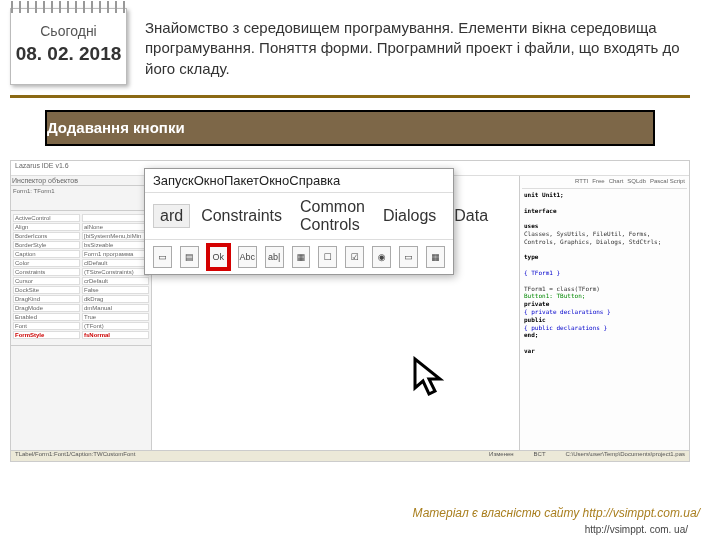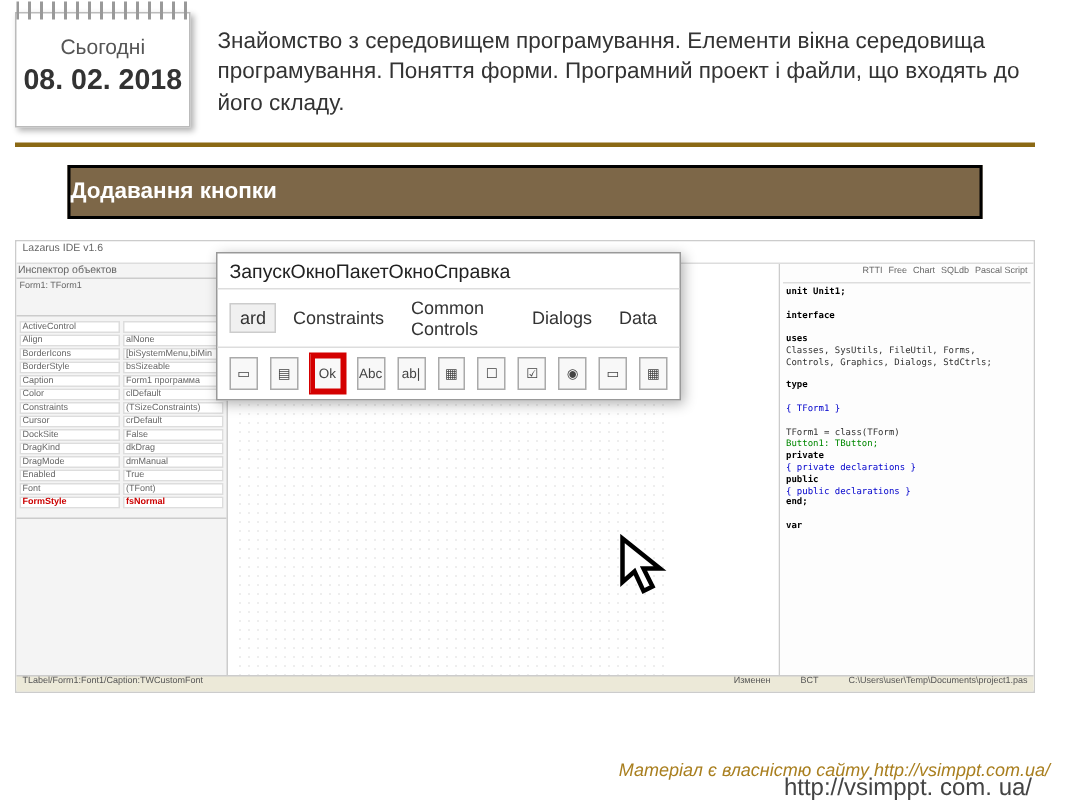--- a/index.html
+++ b/index.html
@@ -15,37 +15,37 @@
 .ide-titlebar{height:12px;background:#fff;border-bottom:1px solid #ddd;padding:1px 4px;font-size:7px}
 .ide-body{display:flex;height:284px}
 .ide-left{width:140px;border-right:1px solid #ccc;background:#f4f4f4}
 .obj-insp{height:130px;border-bottom:1px solid #ccc;padding:2px}
 .obj-row{display:flex;gap:2px;font-size:6px;margin:1px 0}
 .obj-row span{flex:1;border:1px solid #ddd;padding:0 1px;background:#fff}
 .red-row{color:#c00;font-weight:bold}
 .ide-center{flex:1;position:relative;background:#fff}
 .zoom-panel{position:absolute;top:-8px;left:-8px;right:65px;background:#fff;border:1px solid #999;box-shadow:2px 2px 8px rgba(0,0,0,0.3);z-index:10}
 .menu-row{display:flex;padding:4px 8px;gap:0;font-size:13px;color:#222;border-bottom:1px solid #ddd}
-.tab-row{display:flex;padding:2px 8px;gap:4px;font-size:12px;color:#333;border-bottom:1px solid #ddd;align-items:center}
+.tab-row{display:flex;padding:2px 8px;gap:4px;font-size:16px;color:#333;border-bottom:1px solid #ddd;align-items:center}
 .tab-row .tab{padding:2px 6px;border:1px solid transparent}
 .tab-row .tab.act{border:1px solid #ccc;background:#f0f0f0}
 .tool-row{display:flex;padding:4px 8px;gap:8px;align-items:center}
 .tbtn{width:22px;height:20px;border:1px solid #aaa;background:#f8f8f8;display:flex;align-items:center;justify-content:center;font-size:9px;color:#444}
 .tbtn.hl{border:3px solid #d40000;box-shadow:0 0 0 1px #d40000}
 .dot-grid{position:absolute;top:85px;left:5px;right:75px;bottom:5px;background:#fff;background-image:radial-gradient(#bbb 0.5px,transparent 0.5px);background-size:6px 6px}
 .cursor-arrow{position:absolute;top:180px;left:260px;z-index:20}
 .ide-right{width:165px;border-left:1px solid #ccc;background:#fdfdfd;padding:2px;font-size:6px}
 .code-toolbar{height:10px;border-bottom:1px solid #ddd;display:flex;gap:4px;font-size:6px;color:#666;justify-content:flex-end;padding:0 2px}
 .code-area{font-family:monospace;font-size:6px;line-height:1.3;padding:2px;color:#333}
 .code-area .kw{color:#000;font-weight:bold}
 .code-area .gr{color:#080}
 .code-area .bl{color:#00c}
 .statusbar{position:absolute;bottom:0;left:0;right:0;height:10px;background:#ece9d8;border-top:1px solid #ccc;font-size:6px;padding:0 4px;display:flex;gap:20px;color:#555}
 .credit{position:absolute;bottom:20px;left:0;right:0;text-align:right;font-size:12px;font-style:italic;color:#a97f1f}
-.url{position:absolute;bottom:5px;right:12px;font-size:16px;color:#444}
+.url{position:absolute;bottom:5px;right:12px;font-size:10px;color:#444}
 </style>
 </head>
 <body>
 
 <div class="slide">
   <div class="date-card">
     <div class="date-today">Сьогодні</div>
     <div class="date-val">08. 02. 2018</div>
   </div>
   <div class="title-text">Знайомство з середовищем програмування. Елементи вікна середовища програмування. Поняття форми. Програмний проект і файли, що входять до його складу.</div>

